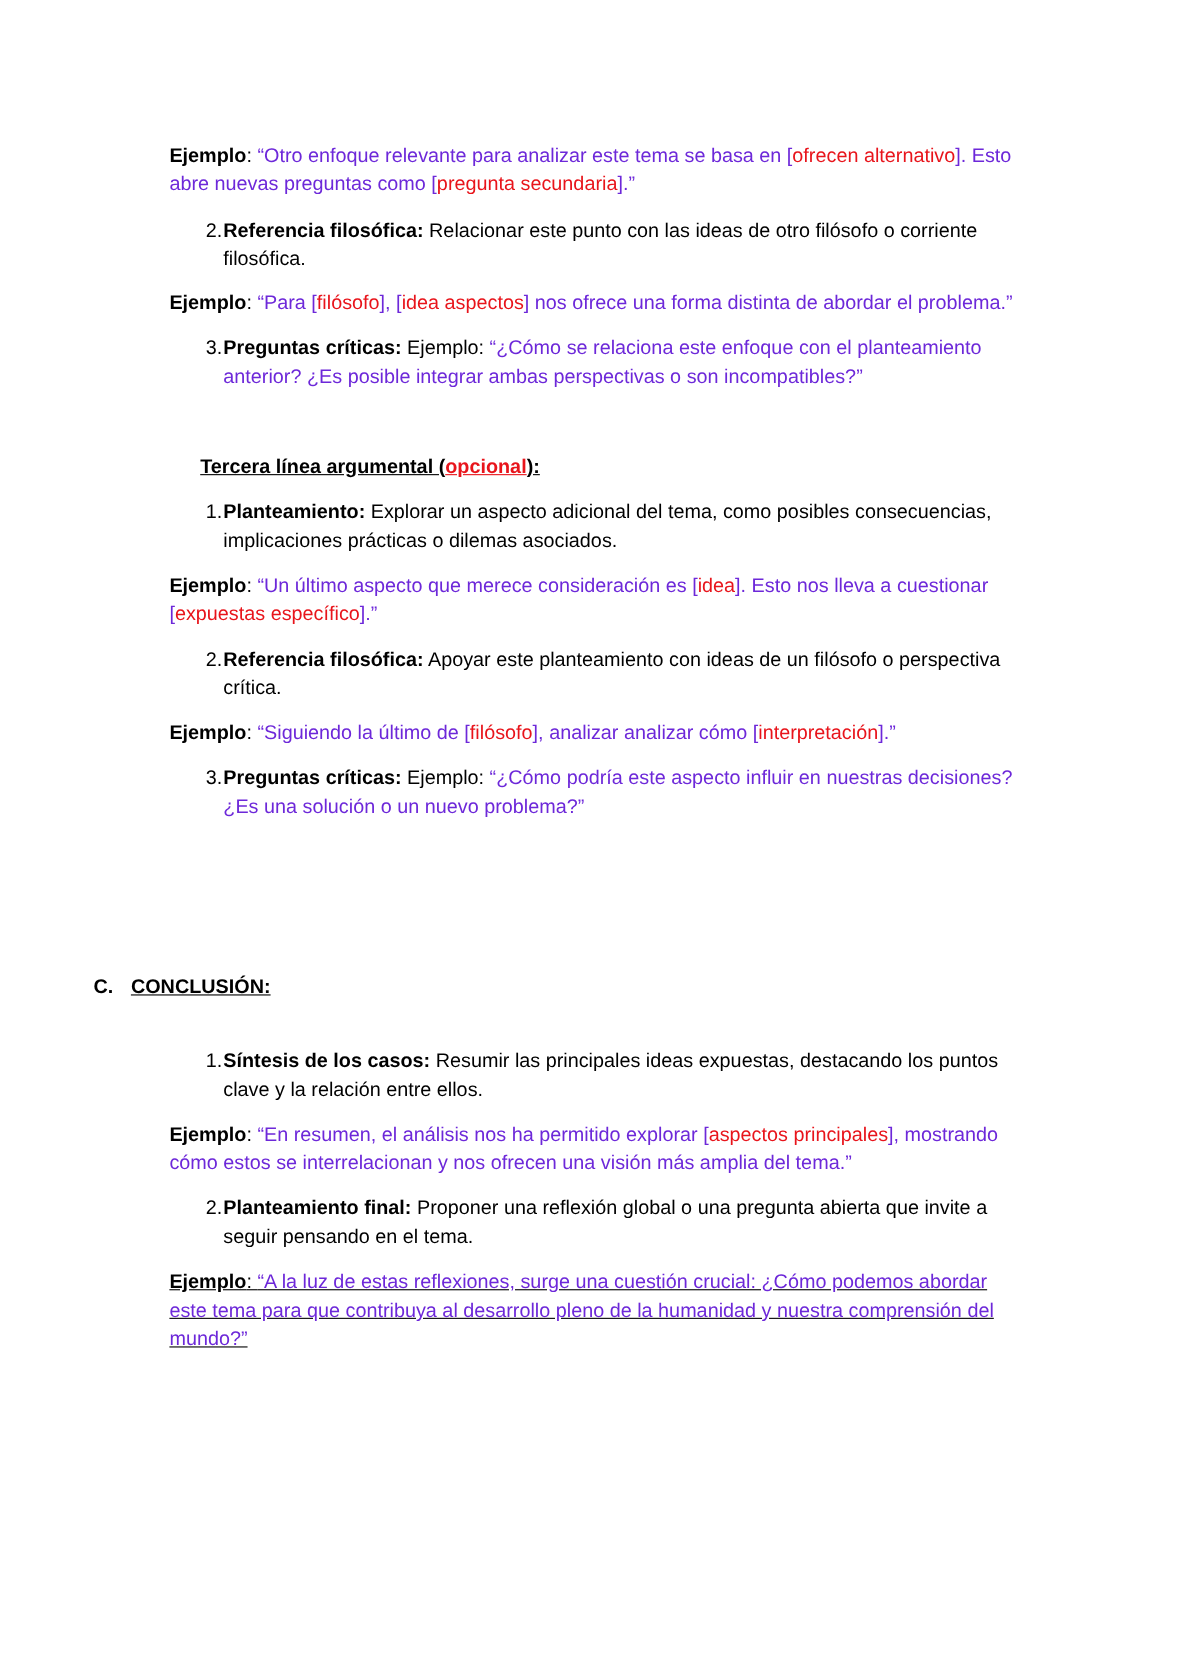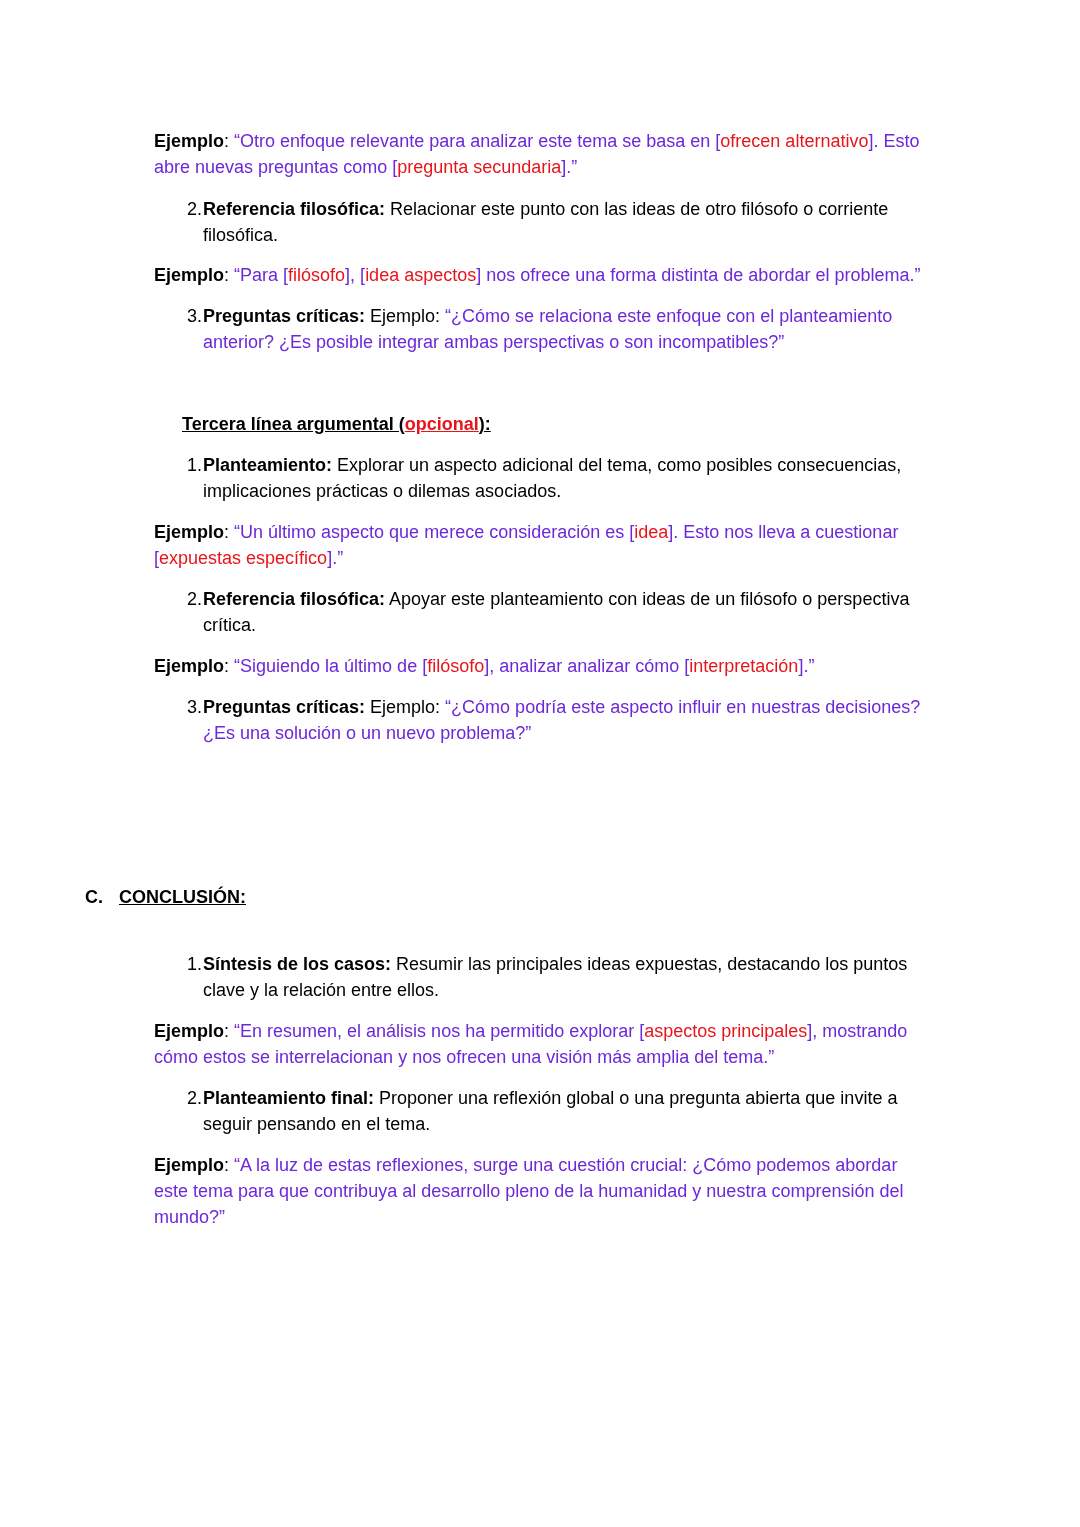--- a/index.html
+++ b/index.html
@@ -78,15 +78,15 @@
 
 <div class="block" style="top:1018px;">
   <span class="b">Ejemplo</span>: <span class="blue">“En resumen, el análisis nos ha permitido explorar [</span><span class="red">aspectos principales</span><span class="blue">], mostrando cómo estos se interrelacionan y nos ofrecen una visión más amplia del tema.”</span>
 </div>
 
 <div class="item" style="top:1085px;">
   <span class="num">2.</span>
   <span class="body"><span class="b">Planteamiento final:</span><span> Proponer una reflexión global o una pregunta abierta que invite a seguir pensando en el tema.</span></span>
 </div>
 
-<div class="block" style="top:1152px;">
+<div class="block" style="top:1152px;text-decoration:underline;">
   <span class="b">Ejemplo</span>: <span class="blue">“A la luz de estas reflexiones, surge una cuestión crucial: ¿Cómo podemos abordar este tema para que contribuya al desarrollo pleno de la humanidad y nuestra comprensión del mundo?”</span>
 </div>
 
 </body></html>

